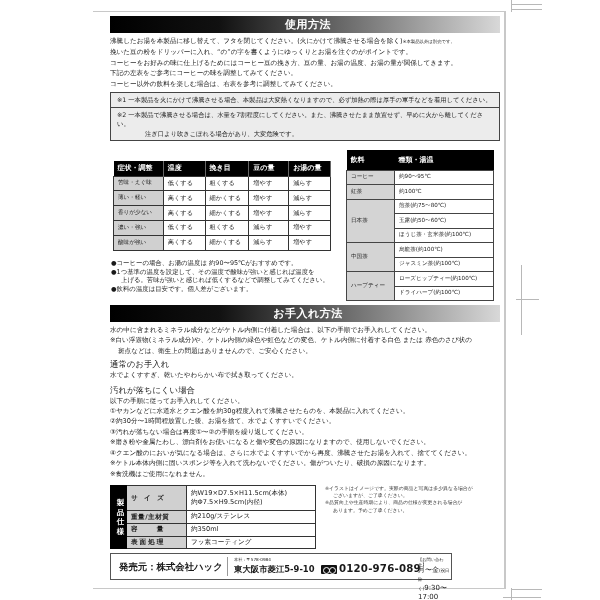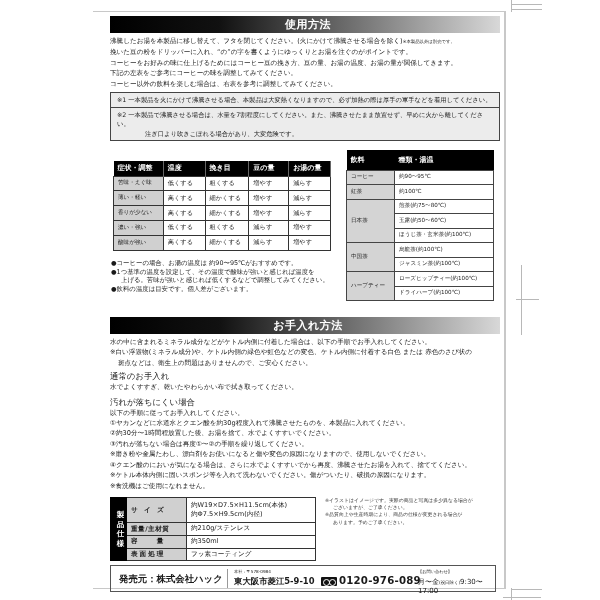--- a/index.html
+++ b/index.html
@@ -51,39 +51,39 @@
     .drink-table {
       position: absolute; left: 236px; top: 4px; width: 148px; border-collapse: collapse; font-size: 5.6px;
     }
     .drink-table th {
       background: #000; color: #fff; font-size: 7px; font-weight: bold; text-align: left;
       height: 20px; padding-left: 4px;
     }
     .drink-table td { border: 1px solid #444; height: 14.5px; padding-left: 4px; background: #fff; }
     .drink-table td.cat { background: #d4d4d4; font-size: 5.6px; }
 
-    .care-section { margin-top: 16px; }
+    .care-section { margin-top: 4px; }
     .subhead { font-weight: normal; font-size: 8.4px; line-height: 12px; margin-top: 2px; }
 
     .spec-area { position: relative; height: 62px; margin-top: 6px; }
     .spec-table { position: absolute; left: 0; top: 0; width: 206px; border-collapse: collapse; }
     .spec-table .side {
       width: 16px; background: #000; color: #fff; font-weight: bold; font-size: 7.5px;
       text-align: center; line-height: 9.6px; border: 1px solid #000;
     }
     .spec-table td { border: 1px solid #333; font-size: 6.6px; padding-left: 4px; height: 12px; }
     .spec-table td.label { background: #d0d0d0; width: 60px; font-weight: bold; letter-spacing: 2px; font-size: 6.6px; }
     .spec-table td.label.dense { letter-spacing: 0.5px; }
     .spec-table td.val { line-height: 9.4px; }
     .spec-table td.size-val { height: 24px; }
     .spec-notes { position: absolute; left: 215px; top: 0; font-size: 4.9px; line-height: 7.2px; white-space: nowrap; color: #333; }
     .spec-notes .cont { padding-left: 8px; }
 
     .footer {
-      margin-top: 6px; height: 27px; border: 1px solid #555; position: relative; width: 386px;
+      margin-top: 6px; height: 27px; border: 1px solid #555; position: relative; width: 342px;
     }
     .seller { position: absolute; left: 8px; top: 7px; font-weight: bold; font-size: 9.4px; }
     .vdiv { position: absolute; left: 116px; top: 3px; width: 1px; height: 19px; background: #999; }
     .addr-small { position: absolute; left: 123px; top: 3px; font-size: 4.2px; }
     .addr { position: absolute; left: 123px; top: 10px; font-size: 8.4px; font-weight: bold; }
     .freedial {
       position: absolute; left: 210px; top: 11px; width: 16px; height: 9px; background: #111; border-radius: 1px;
     }
     .freedial::before, .freedial::after {
       content: ""; position: absolute; top: 2px; width: 5px; height: 5px; border: 1px solid #fff; border-radius: 50%;

